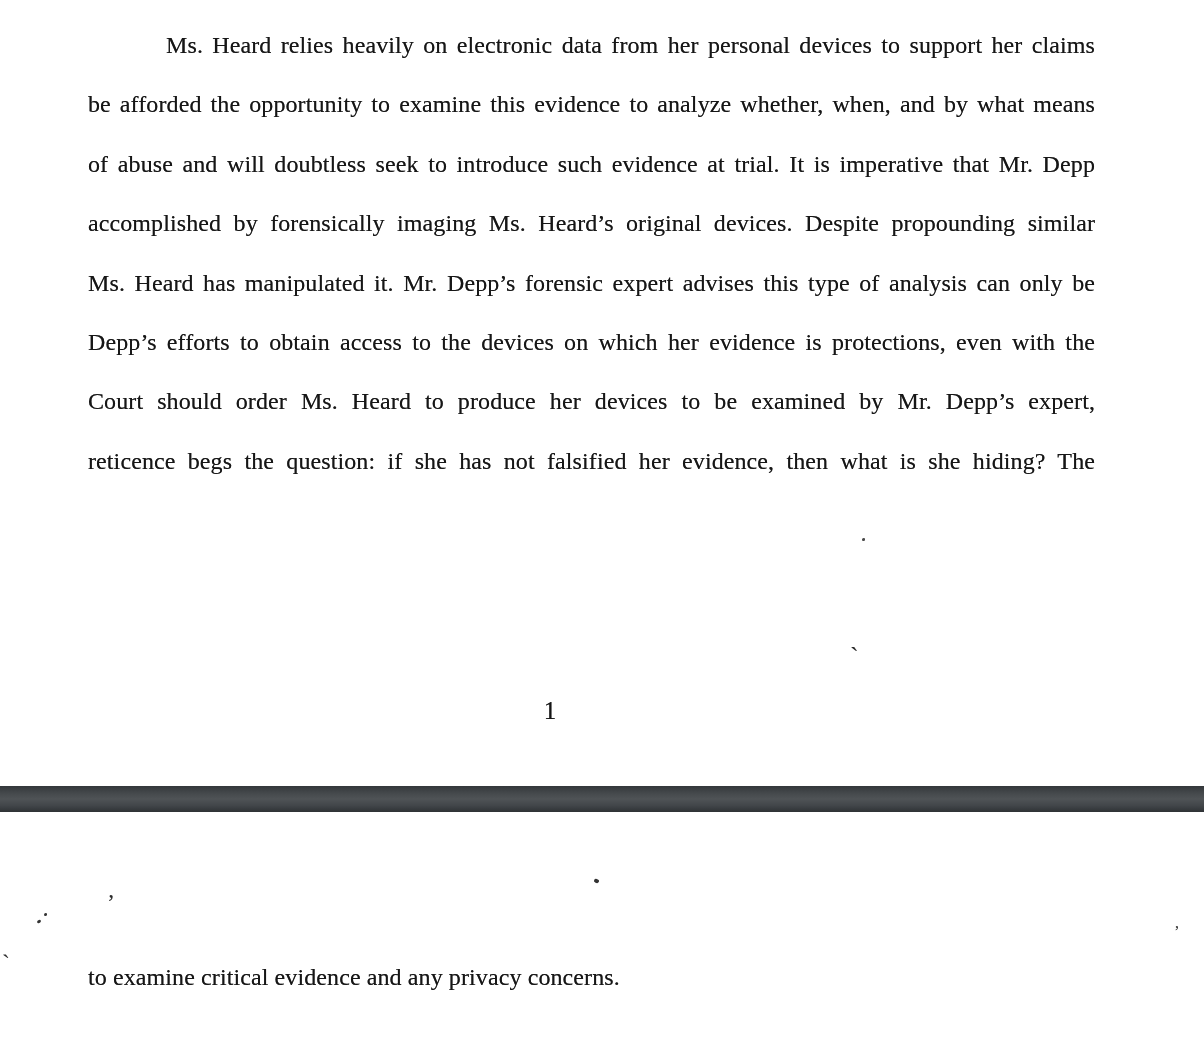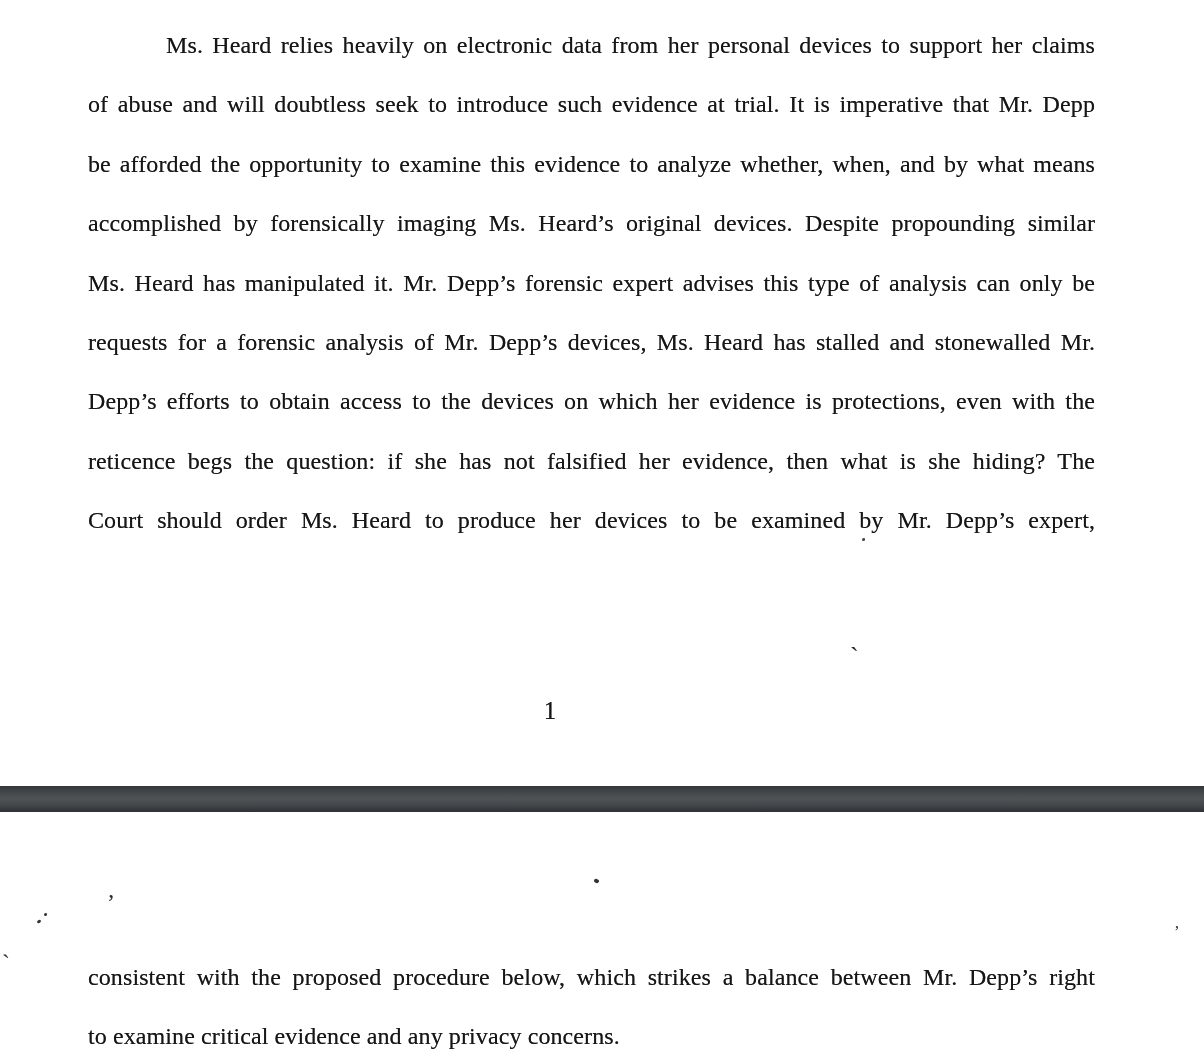--- a/index.html
+++ b/index.html
@@ -74,36 +74,34 @@
     border-radius: 60% 40% 55% 45%;
   }
 </style>
 </head>
 <body>
 
 <div class="canvas">
 
   <section class="page page-1">
     <div class="line just indent">Ms. Heard relies heavily on electronic data from her personal devices to support her claims</div>
+    <div class="line just">be afforded the opportunity to examine this evidence to analyze whether, when, and by what means</div>
     <div class="line just">of abuse and will doubtless seek to introduce such evidence at trial. It is imperative that Mr. Depp</div>
-    <div class="line just">be afforded the opportunity to examine this evidence to analyze whether, when, and by what means</div>
     <div class="line just">accomplished by forensically imaging Ms. Heard’s original devices. Despite propounding similar</div>
     <div class="line just">Ms. Heard has manipulated it. Mr. Depp’s forensic expert advises this type of analysis can only be</div>
-    <div class="line just">requests for a forensic analysis of Mr. Depp’s devices, Ms. Heard has stalled and stonewalled Mr.</div>
     <div class="line just">Depp’s efforts to obtain access to the devices on which her evidence is protections, even with the</div>
+    <div class="line just">Court should order Ms. Heard to produce her devices to be examined by Mr. Depp’s expert,</div>
     <div class="line just">reticence begs the question: if she has not falsified her evidence, then what is she hiding? The</div>
-    <div class="line just">Court should order Ms. Heard to produce her devices to be examined by Mr. Depp’s expert,</div>
   </section>
 
   <div class="page-number">1</div>
 
   <div class="page-separator"></div>
 
   <section class="page page-2">
-    <div class="line just">consistent with the proposed procedure below, which strikes a balance between Mr. Depp’s right</div>
     <div class="line">to examine critical evidence and any privacy concerns.</div>
   </section>
 
   <span class="speck" style="left:850px; top:652px; font-size:26px;">`</span>
   <span class="speck-dot" style="left:594px; top:879px; width:5px; height:4px; transform:rotate(28deg);"></span>
   <span class="speck" style="left:107px; top:897px; font-size:24px;">’</span>
   <span class="speck-dot" style="left:44px; top:913px; width:3px; height:3px;"></span>
   <span class="speck-dot" style="left:37px; top:920px; width:4px; height:3px; transform:rotate(-20deg);"></span>
   <span class="speck" style="left:2px; top:958px; font-size:24px;">`</span>
   <span class="speck" style="left:1174px; top:927px; font-size:17px; color:#3a3a3a;">’</span>

